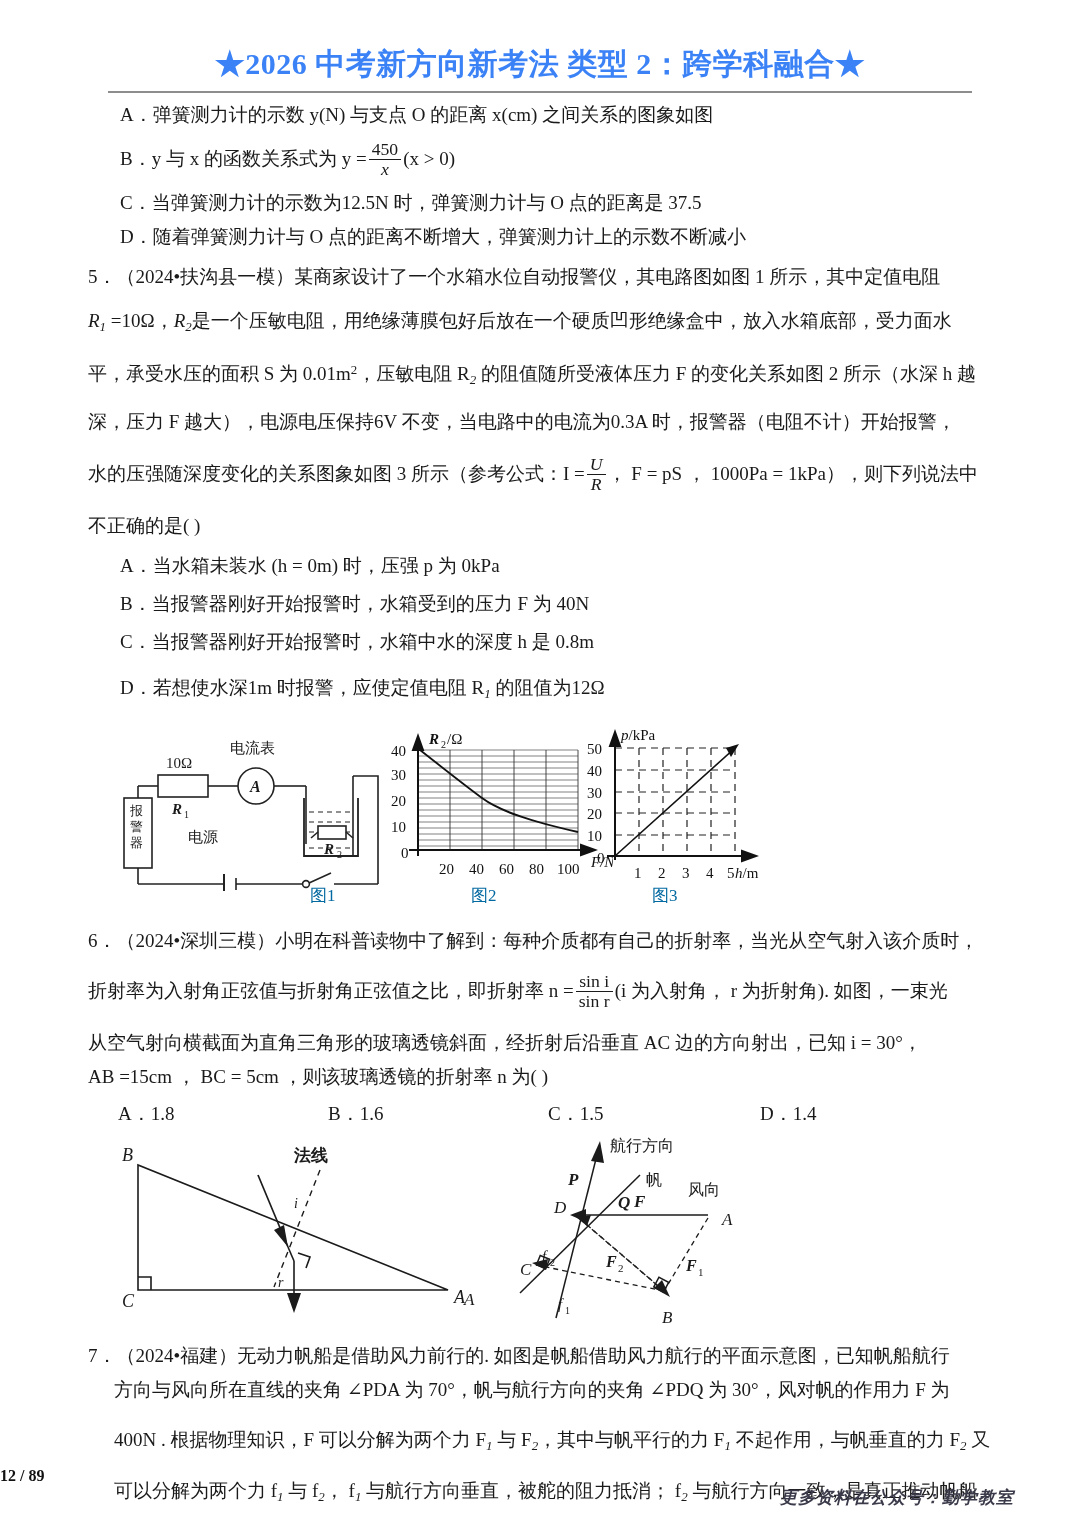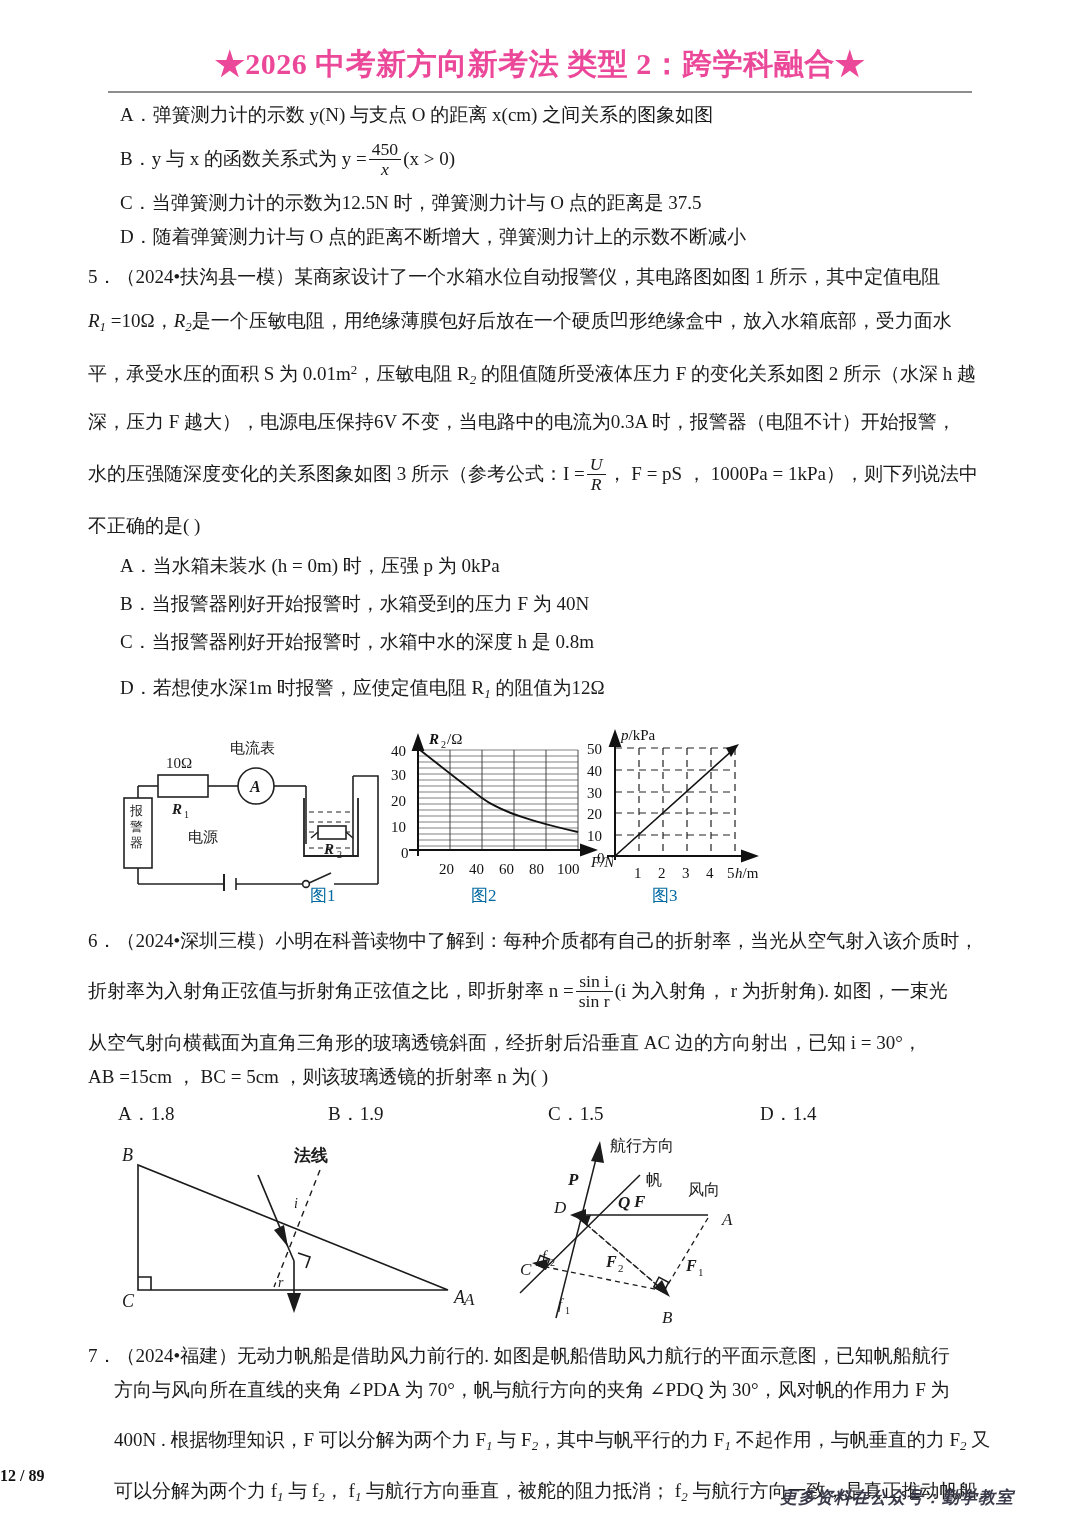--- a/index.html
+++ b/index.html
@@ -23,21 +23,21 @@
     padding: 0;
   }
 
   
   .hdr {
     text-align: center;
     font-size: 30px;
     font-weight: bold;
     letter-spacing: 0.5px;
     padding-top: 44px;
-    color: #ec4899;
+    color: #3b82f6;
   }
   .hdr-rule {
     margin: 6px 108px 0 108px;
     border-top: 2px solid #8d8d8d;
   }
 
   
   .content {
     padding: 0 40px 0 88px;
   }
@@ -371,21 +371,21 @@
     <div class="qline" style="margin-top:20px;">
       <span>从空气射向横截面为直角三角形的玻璃透镜斜面，经折射后沿垂直 AC 边的方向射出，已知 i = 30°，</span>
     </div>
 
     <div class="qline" style="margin-top:8px;">
       <span>AB =15cm ，  BC = 5cm ，则该玻璃透镜的折射率 n 为(        )</span>
     </div>
 
     <div class="optrow">
       <span class="o o1">A．1.8</span>
-      <span class="o o2">B．1.9</span>
+      <span class="o o2">B．1.6</span>
       <span class="o o3">C．1.5</span>
       <span class="o">D．1.4</span>
     </div>
 
     <div class="diagrow">
 
       <div style="position:absolute; left:10px; top:2px;">
         <svg width="400" height="190" viewBox="0 0 400 190">
           <g stroke="#1b1b1b" stroke-width="1.6" fill="none">
 

